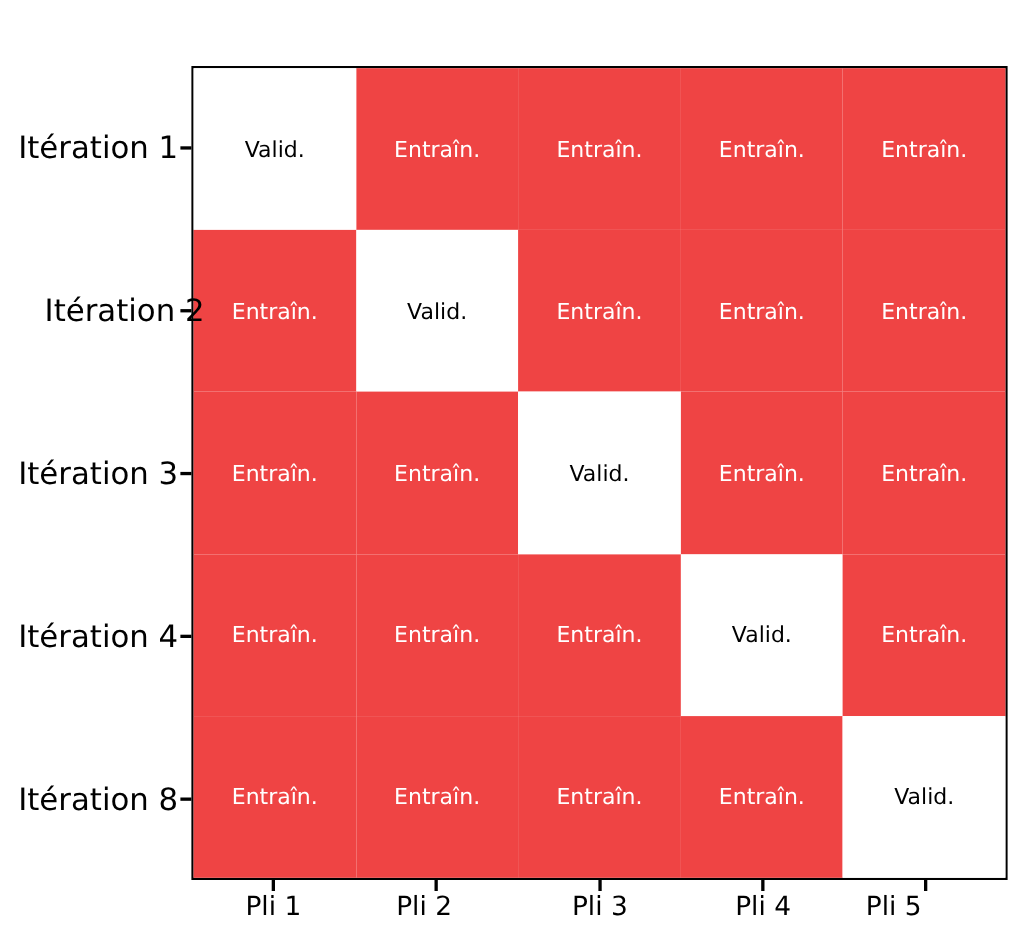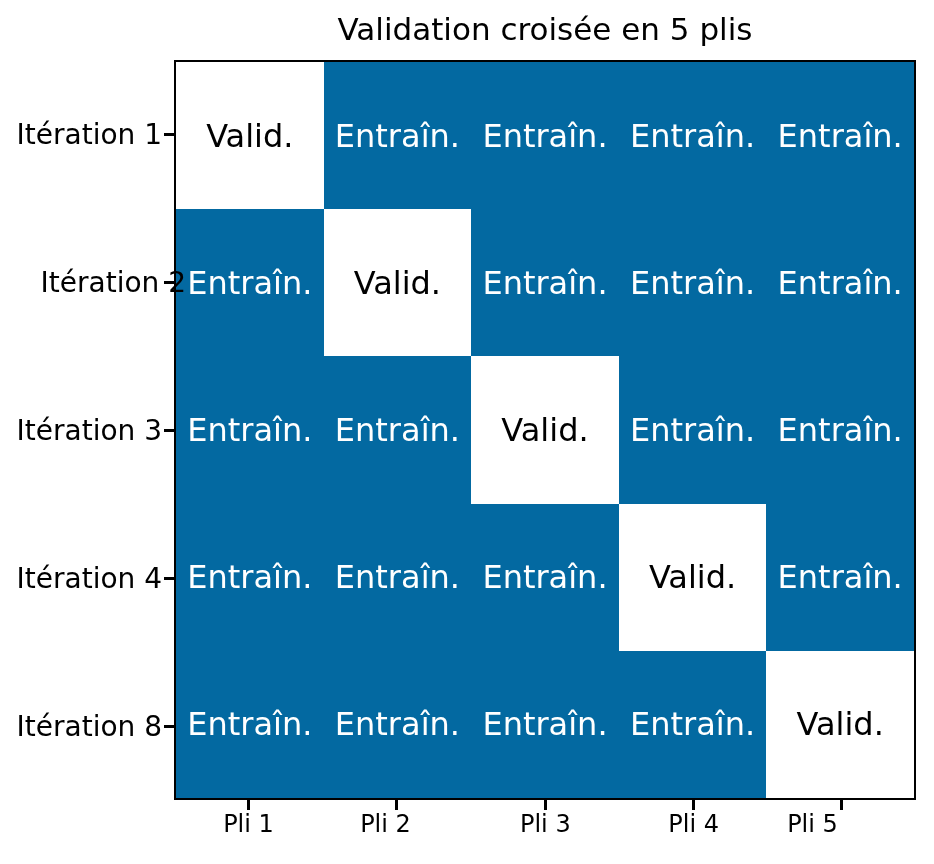--- a/index.html
+++ b/index.html
@@ -36,25 +36,25 @@
     box-sizing: border-box;
     border: 2.5px solid #000000;
     display: grid;
     grid-template-columns: repeat(5, 1fr);
     grid-template-rows: repeat(5, 1fr);
   }
   .cell {
     display: flex;
     align-items: center;
     justify-content: center;
-    font-size: 32px;
+    font-size: 20px;
     white-space: nowrap;
   }
   .cell-train {
-    background: #0369a1;
+    background: #ef4444;
     color: #ffffff;
   }
   .cell-valid {
     background: #ffffff;
     color: #000000;
   }
   .ylabel {
     position: absolute;
     left: 4px;
     width: 158px;
@@ -85,21 +85,20 @@
     top: 800px;
     width: 3px;
     height: 10px;
     background: #000000;
   }
 </style>
 </head>
 <body>
 
 <div class="figure">
-  <div class="chart-title">Validation croisée en 5 plis</div>
 
   <div class="plot-area">
       <div class="cell cell-valid">
         <span>Valid.</span>
       </div>
       <div class="cell cell-train">
         <span>Entraîn.</span>
       </div>
       <div class="cell cell-train">
         <span>Entraîn.</span>

